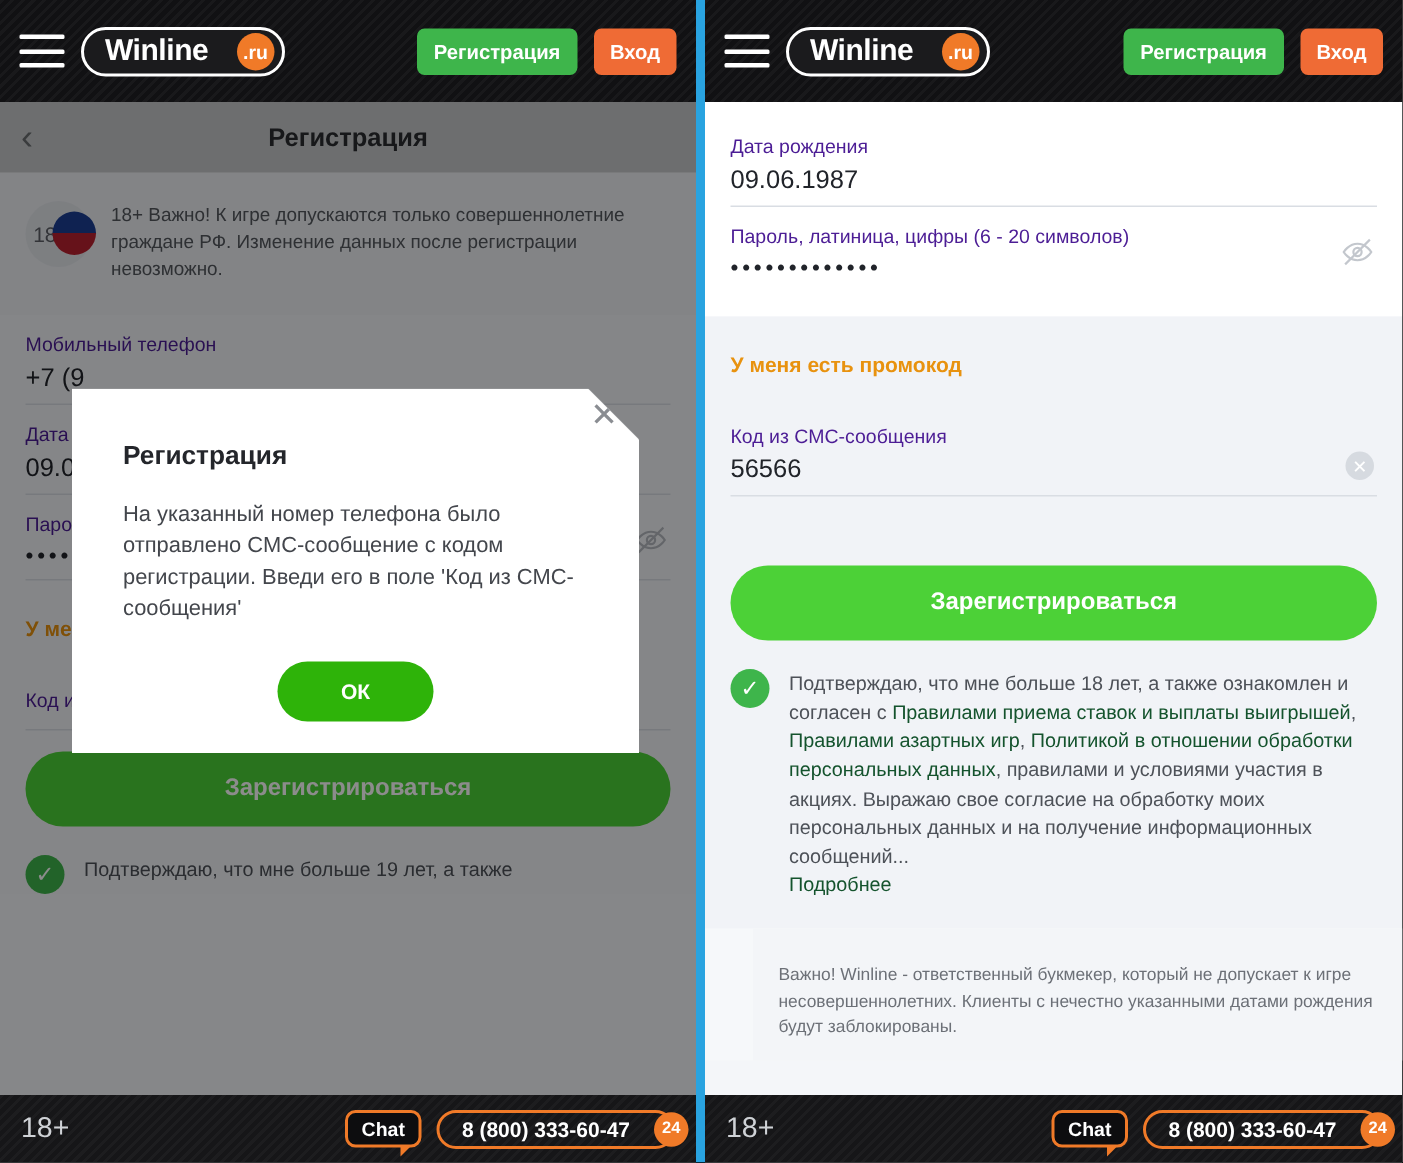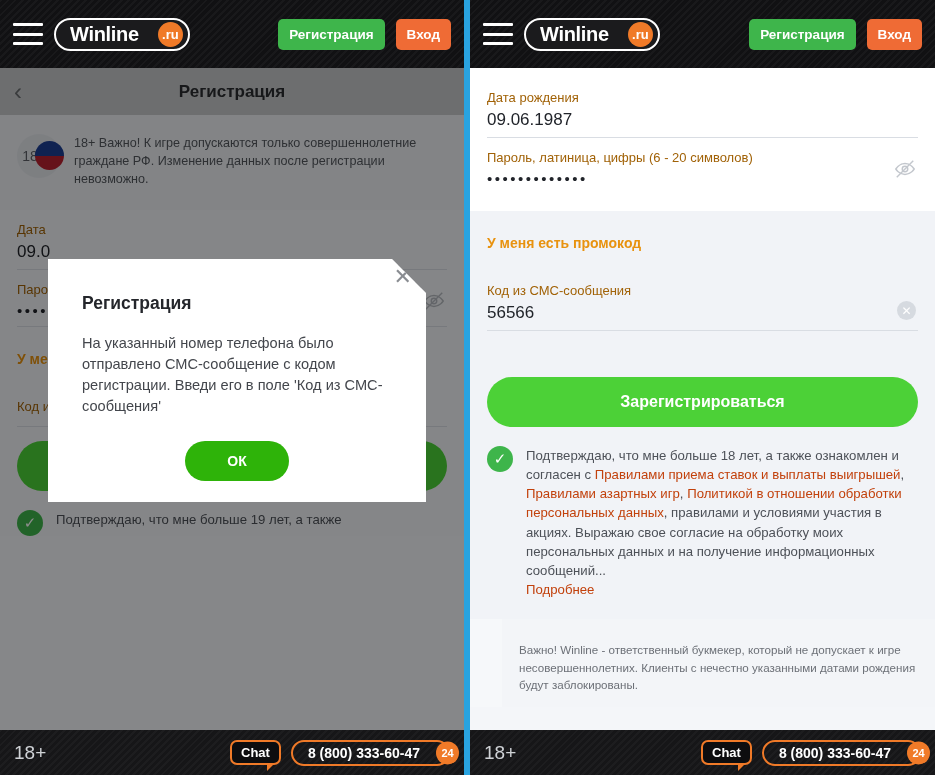--- a/index.html
+++ b/index.html
@@ -73,41 +73,41 @@
   }
   .badge18 .t { font-size: 14px; color: #5d6066; position: relative; left: -5px; }
   .badge18 .flag {
     position: absolute; right: -3px; top: 7px; width: 29px; height: 29px;
     border-radius: 50%; overflow: hidden;
     background: linear-gradient(#1c3f94 0 50%, #bb2231 50% 100%);
   }
   .notice p { font-size: 12.6px; line-height: 1.42; color: #54585e; padding-top: 1px; }
 
   .field { padding: 12px 0 7px 0; border-bottom: 1px solid #d9dde3; position: relative; }
-  .field .lbl { font-size: 13px; color: #a16207; margin-bottom: 5px; }
+  .field .lbl { font-size: 13px; color: #4c1d95; margin-bottom: 5px; }
   .field .val { font-size: 17px; color: #21242a; }
   .field .val.dots { letter-spacing: 2.5px; font-size: 15px; }
   .field .act { position: absolute; right: 2px; bottom: 10px; }
 
   .promo { color: #e8920f; font-size: 14px; font-weight: bold; padding: 24px 0 20px 0; }
 
   .btn-submit {
     display: block; width: 100%; border: 0; border-radius: 26px;
     background: #4cd137; color: #fff; font-size: 16px; font-weight: bold;
     padding: 16px 0; cursor: pointer; margin-top: 14px;
   }
 
   .agree { display: flex; gap: 13px; padding: 19px 0 0 0; }
   .check {
     flex: 0 0 auto; width: 26px; height: 26px; border-radius: 50%;
     background: #3eb54b; color: #fff; font-size: 15px;
     display: flex; align-items: center; justify-content: center;
   }
   .agree .txt { font-size: 13.2px; line-height: 1.45; color: #4d5158; }
-  .agree .txt a { color: #c2410c; text-decoration: none; cursor: pointer; }
+  .agree .txt a { color: #14532d; text-decoration: none; cursor: pointer; }
 
   .fineprint {
     font-size: 11.6px; line-height: 1.5; color: #6c7077;
     padding: 22px 17px 14px 17px; background: #f3f5f8; margin-left: 32px;
   }
 
   
   .dim {
     position: absolute; left: 0; top: 68px; width: 464px; height: 707px;
     background: rgba(0,0,0,.45); z-index: 40; pointer-events: none;
@@ -212,20 +212,24 @@
 
     <div class="notice">
       <div class="badge18">
         <span class="t">18+</span>
         <span class="flag"></span>
       </div>
       <p>18+ Важно! К игре допускаются только совершеннолетние граждане РФ. Изменение данных после регистрации невозможно.</p>
     </div>
 
     <div class="form-area">
+      <div class="field">
+        <div class="lbl">Мобильный телефон</div>
+        <div class="val">+7 (9</div>
+      </div>
       <div class="field">
         <div class="lbl">Дата</div>
         <div class="val">09.0</div>
       </div>
       <div class="field">
         <div class="lbl">Паро</div>
         <div class="val dots">•••••••</div>
         <span class="act">
           <svg class="eye" viewBox="0 0 24 24" fill="none" stroke="#b5b9bf" stroke-width="1.6">
             <path d="M2 12s3.6-6 10-6 10 6 10 6-3.6 6-10 6S2 12 2 12z"></path>

